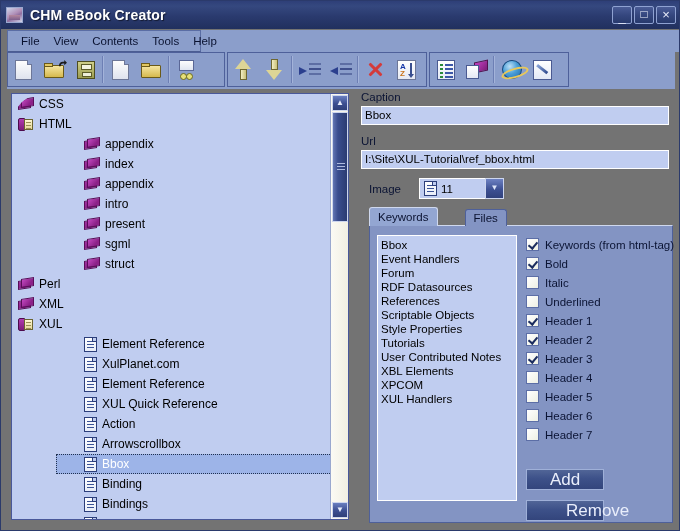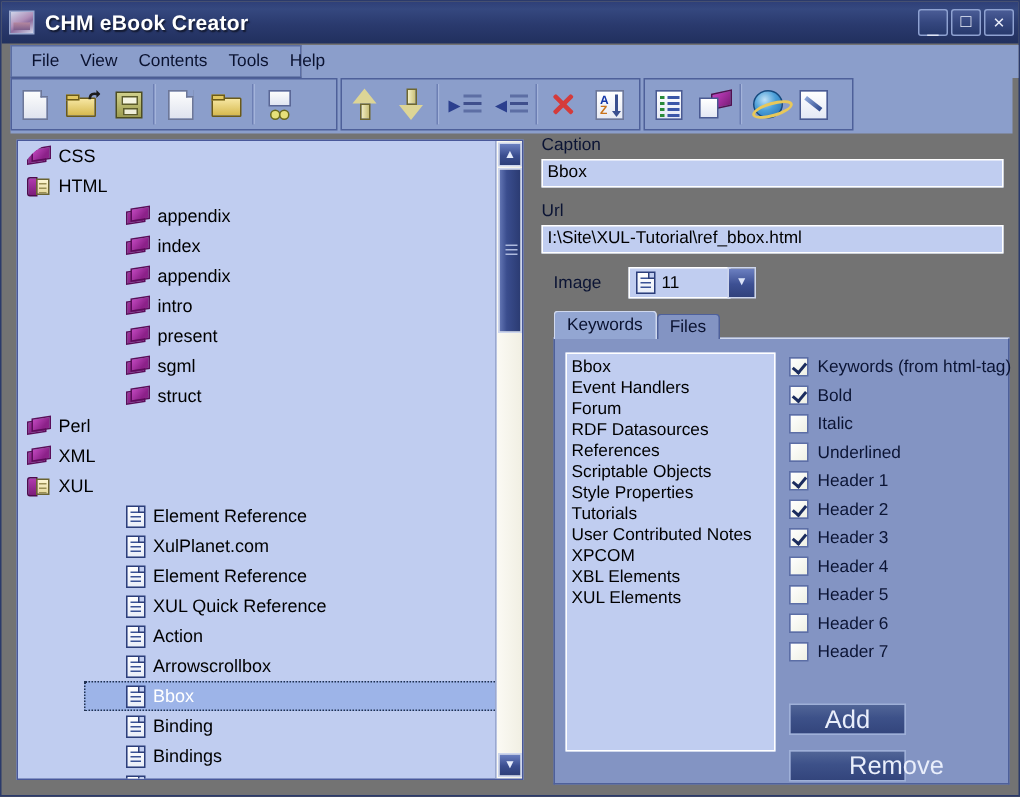--- a/index.html
+++ b/index.html
@@ -343,20 +343,21 @@
     position: absolute;
     left: 8px; top: 116px;
     width: 304px;
   }
   .tabstrip {
     display: flex;
     align-items: flex-end;
     height: 19px;
     position: relative;
     z-index: 3;
+    gap: 27px;
   }
   .tab {
     font-size: 11.5px;
     color: #0a1230;
     padding: 2px 8px 2px 8px;
     border: 1px solid #4e609a;
     border-bottom: none;
     box-sizing: border-box;
     background: #8394c3;
     border-radius: 3px 3px 0 0;
@@ -794,23 +795,23 @@
         <div class="kw-list" id="kw-list">
             <div class="kw-item">Bbox</div>
             <div class="kw-item">Event Handlers</div>
             <div class="kw-item">Forum</div>
             <div class="kw-item">RDF Datasources</div>
             <div class="kw-item">References</div>
             <div class="kw-item">Scriptable Objects</div>
             <div class="kw-item">Style Properties</div>
             <div class="kw-item">Tutorials</div>
             <div class="kw-item">User Contributed Notes</div>
+            <div class="kw-item">XBL Elements</div>
             <div class="kw-item">XPCOM</div>
-            <div class="kw-item">XBL Elements</div>
-            <div class="kw-item">XUL Elements</div>
+            <div class="kw-item">XUL Handlers</div>
           </div>
         <div class="checks" id="checks">
             <div class="chk-row">
               <span class="chk on"></span>
               <span class="chk-lbl">Keywords (from html-tag)</span>
             </div>
             <div class="chk-row">
               <span class="chk on"></span>
               <span class="chk-lbl">Bold</span>
             </div>

